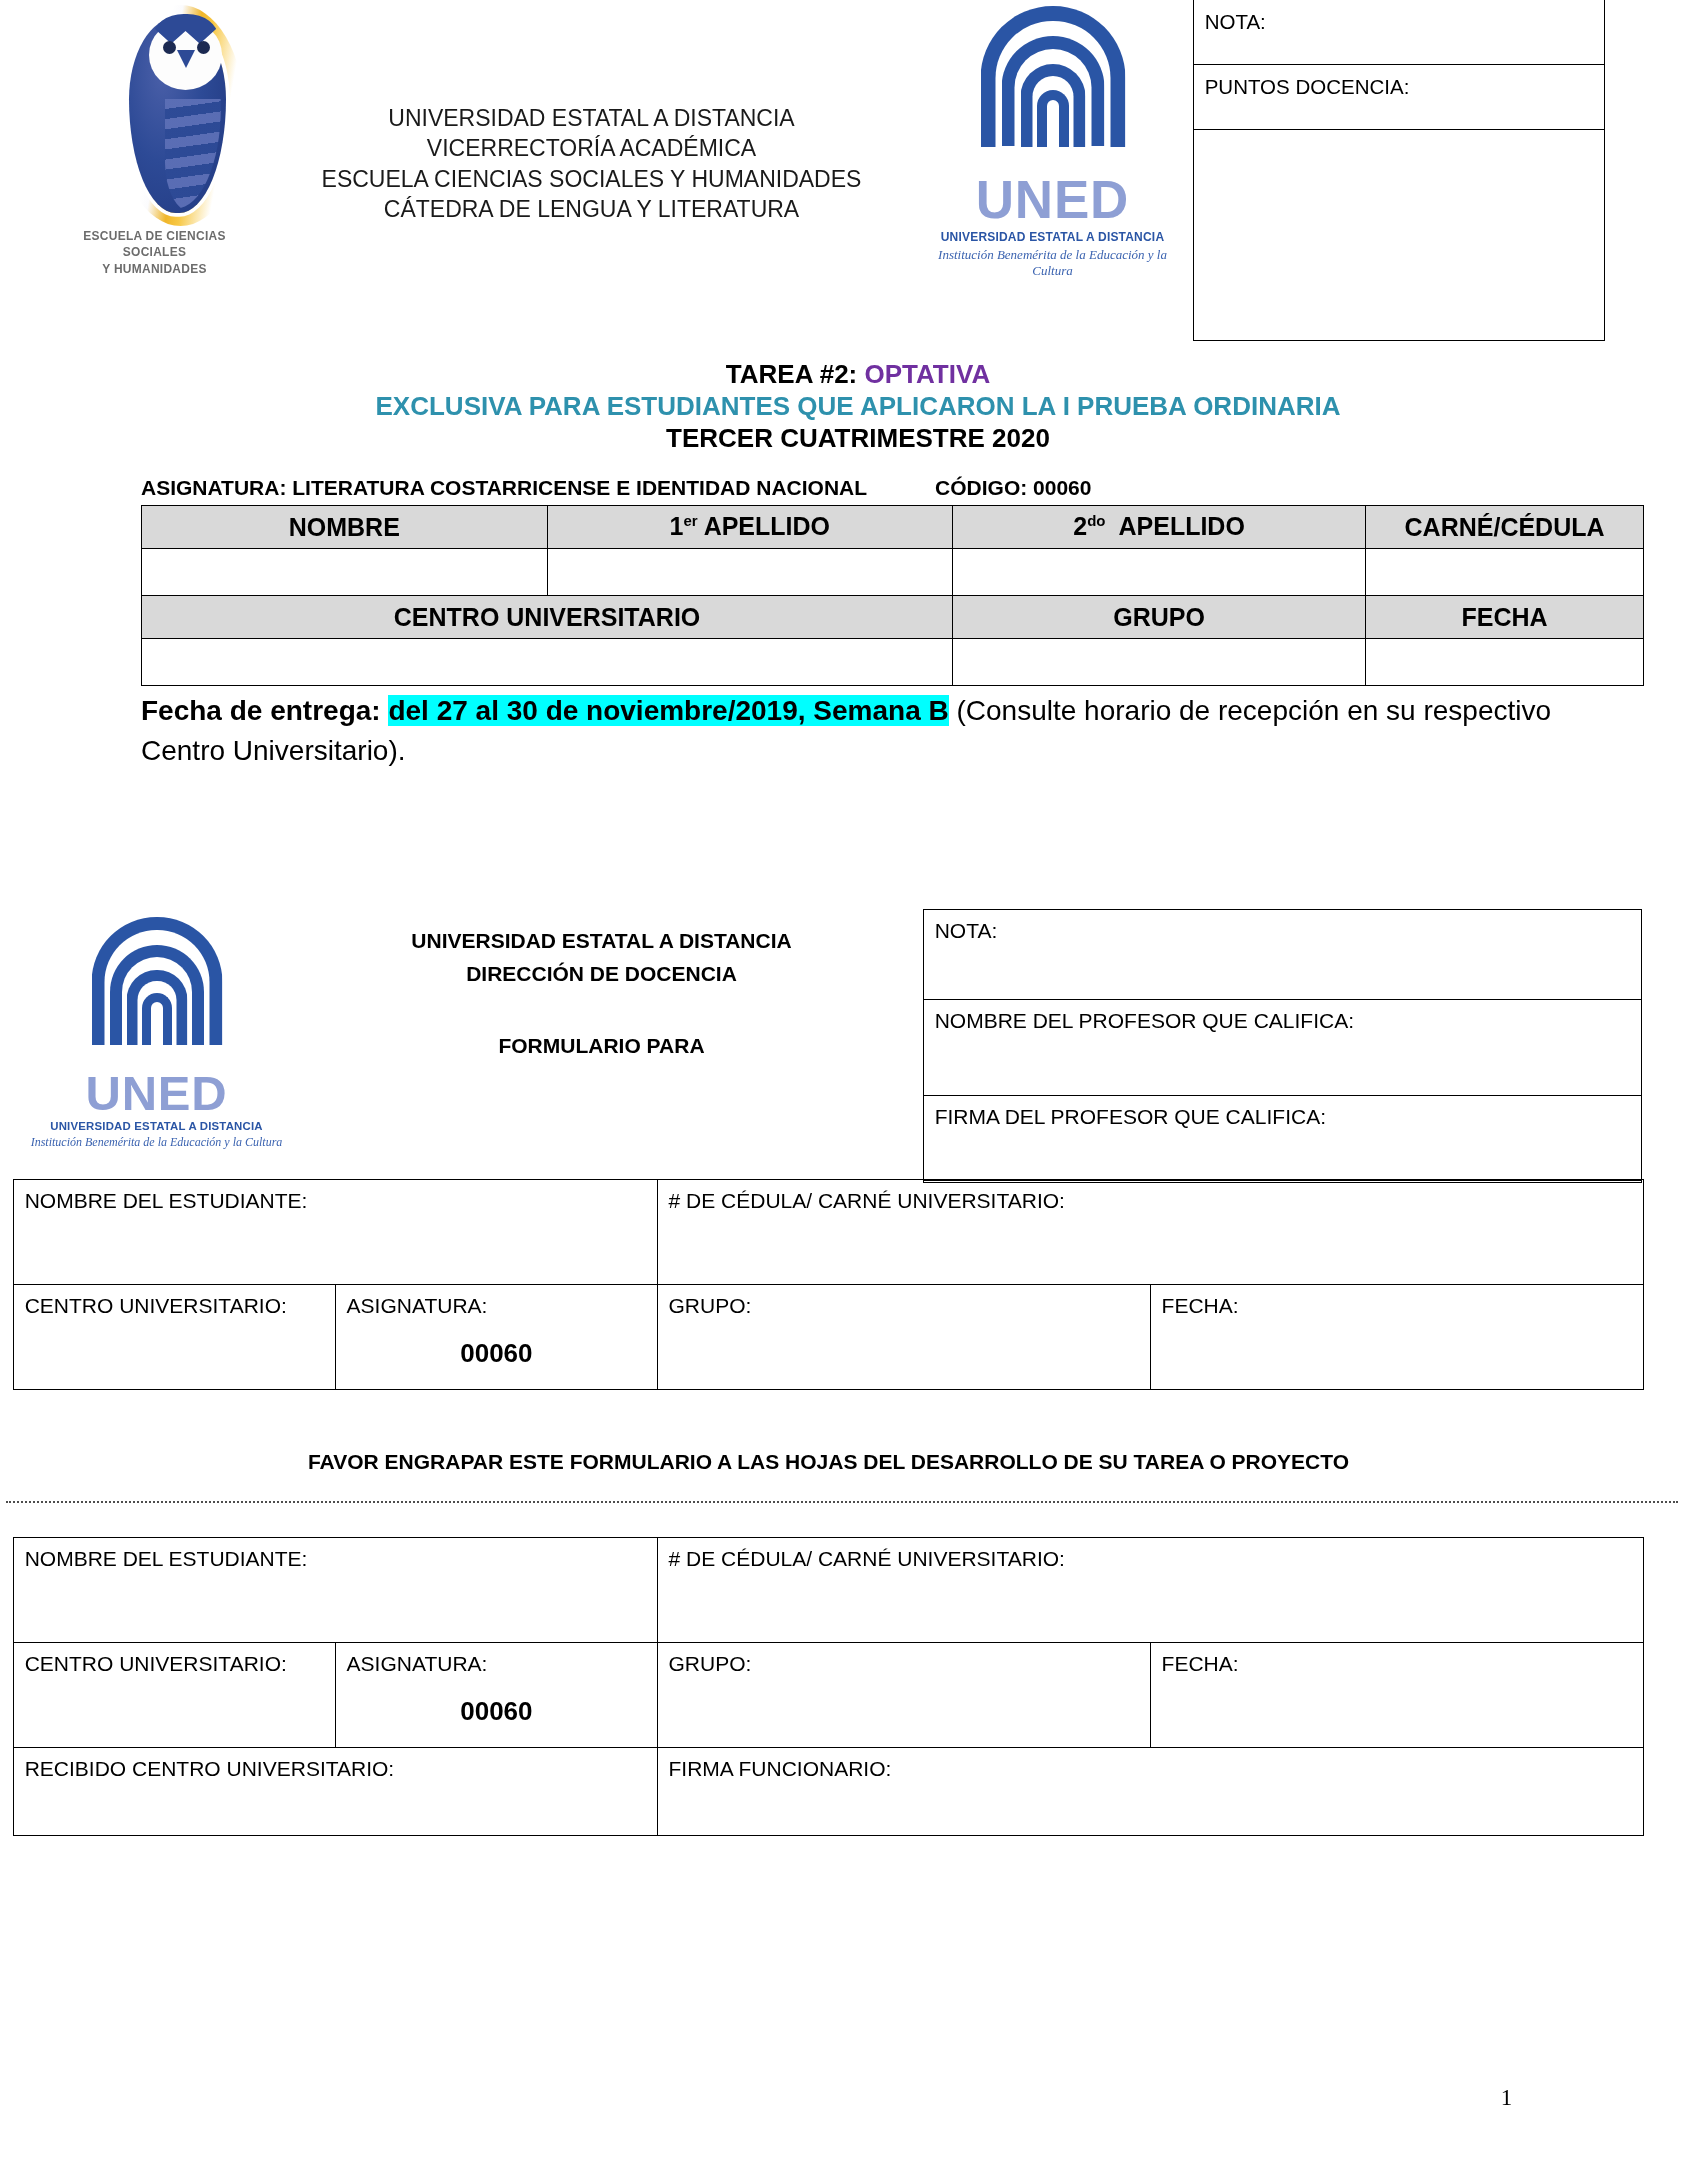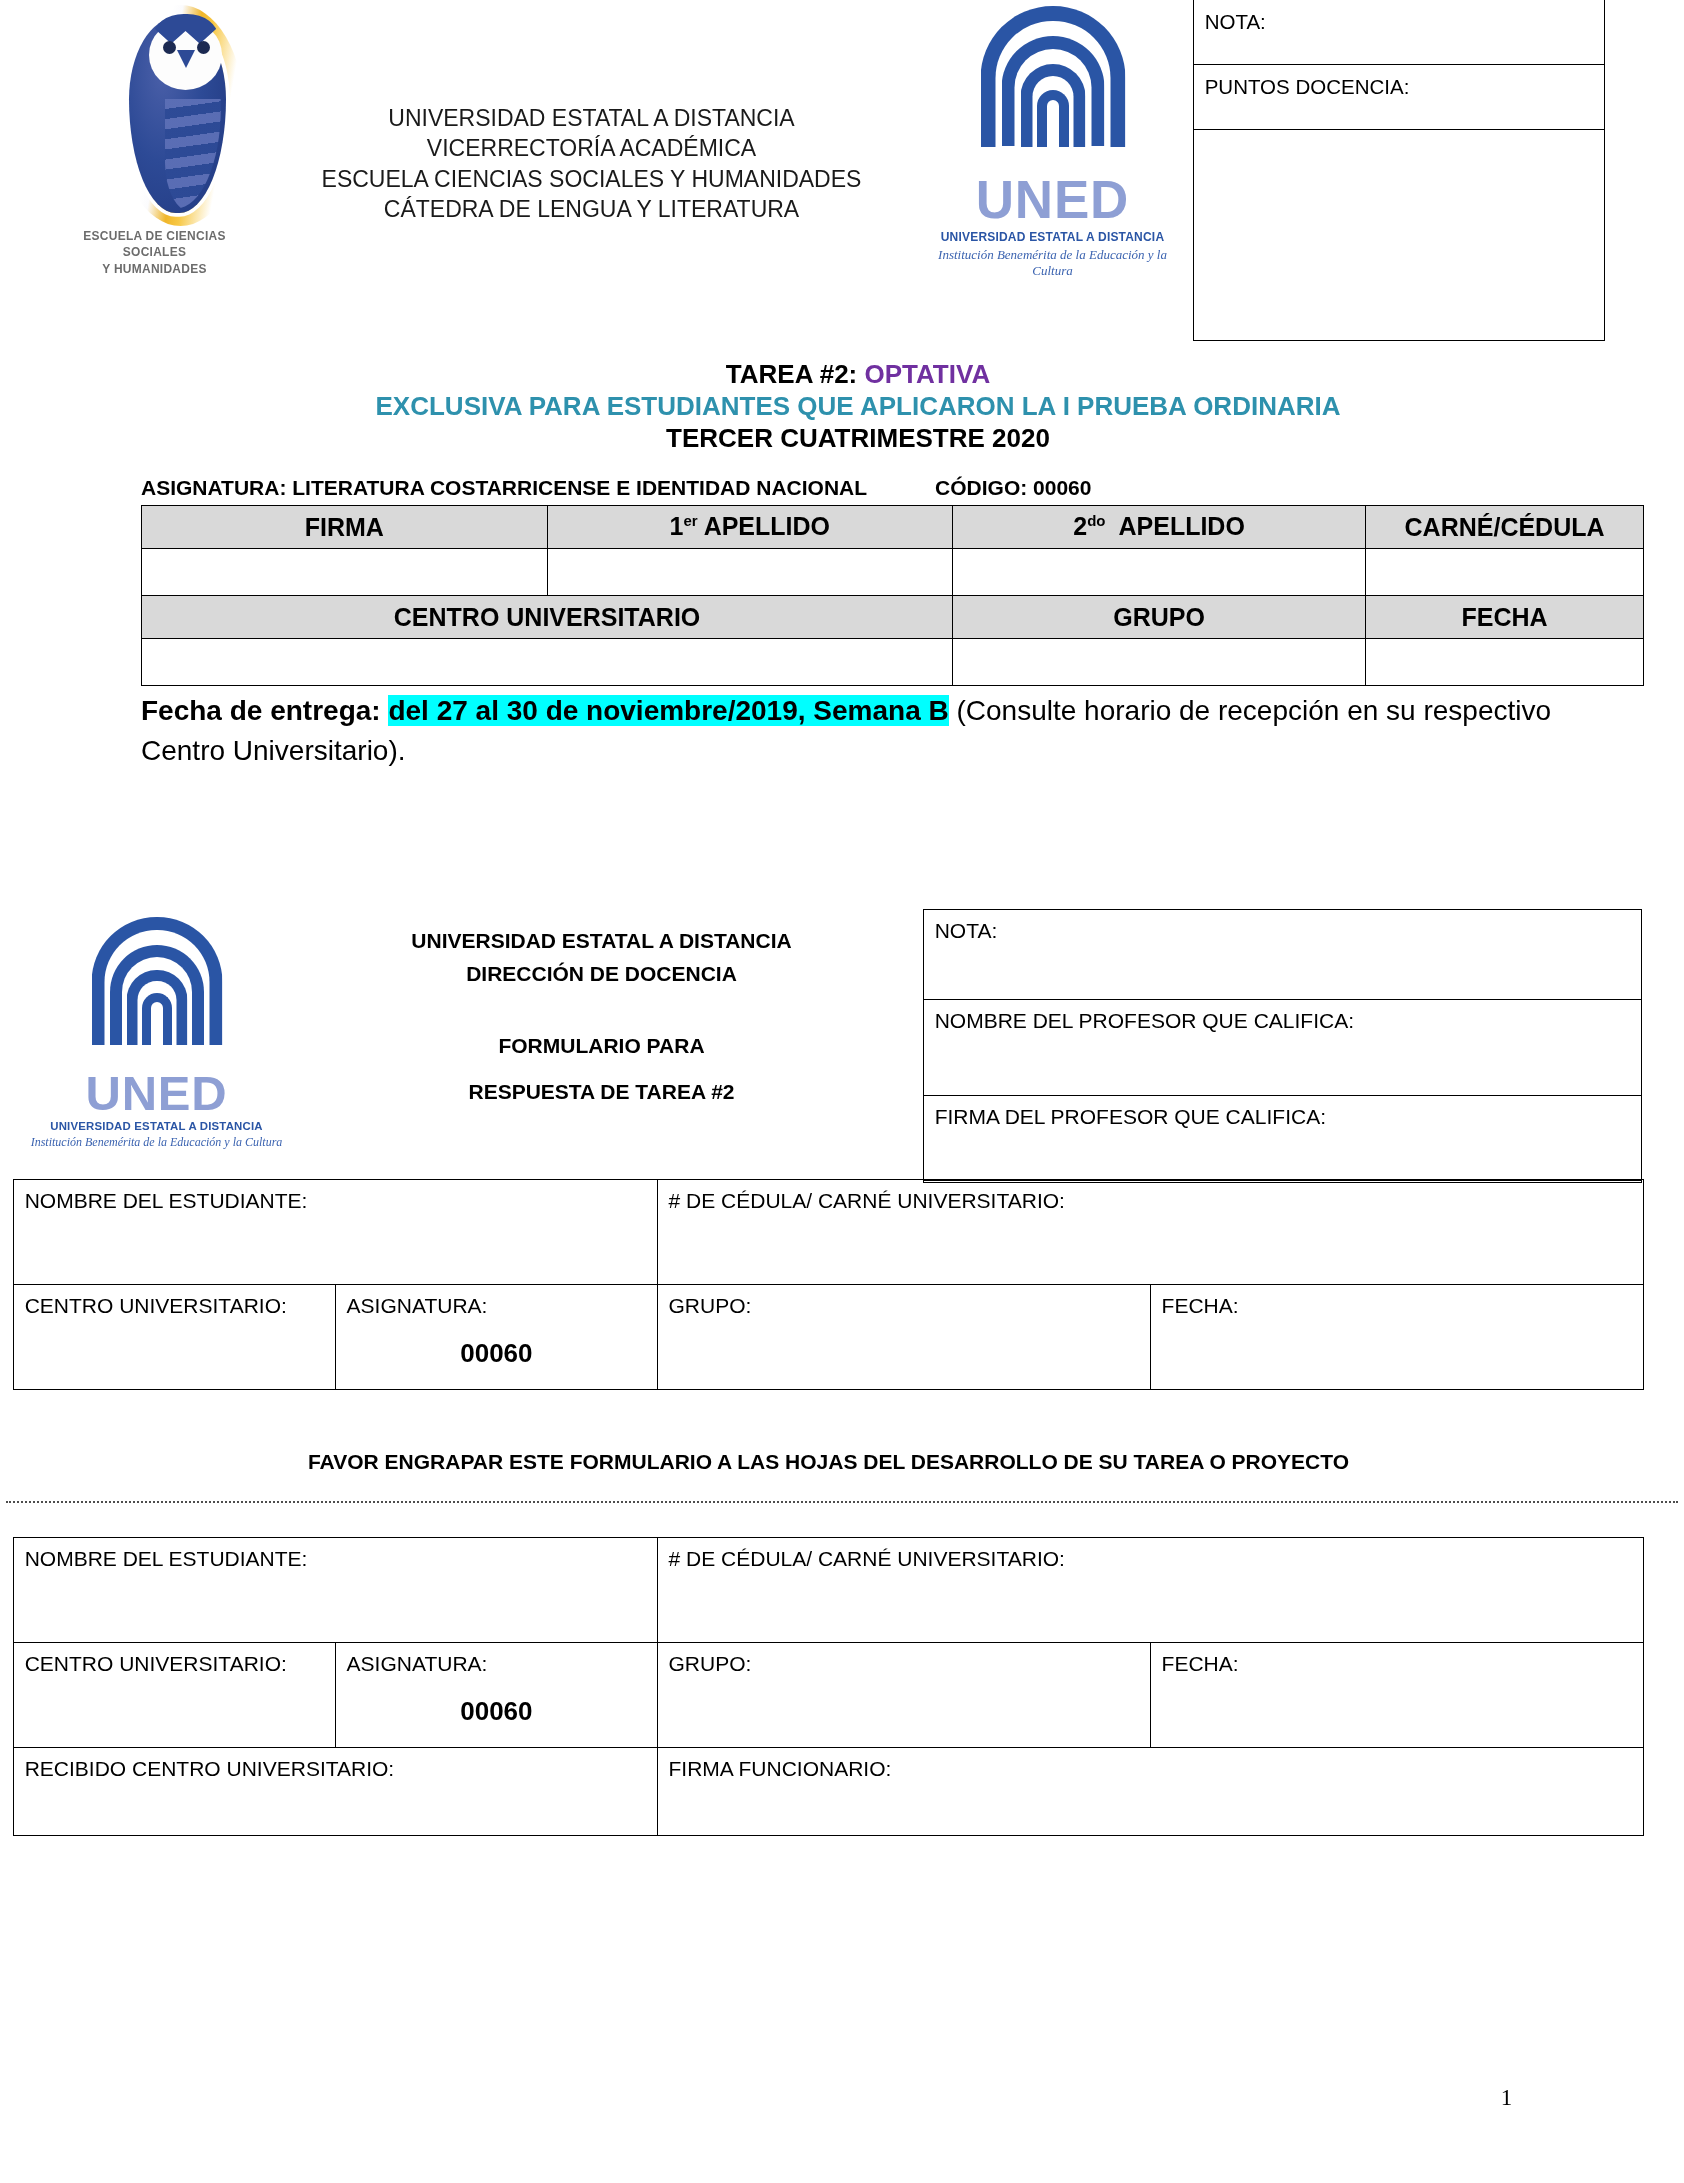--- a/index.html
+++ b/index.html
@@ -376,21 +376,21 @@
   <div class="t-line" id="t-cuatri">TERCER CUATRIMESTRE 2020</div>
 </div>
 
 <div id="asignatura-line">
   <span>ASIGNATURA: LITERATURA COSTARRICENSE E IDENTIDAD NACIONAL</span><span class="codigo">CÓDIGO: 00060</span>
 </div>
 
 <table id="student-table">
   <tbody>
       <tr>
-    <td class="hdr" style="width:27.0%">FIRMA</td>
+    <td class="hdr" style="width:27.0%">NOMBRE</td>
     <td class="hdr" style="width:27.0%">1<sup>er</sup> APELLIDO</td>
     <td class="hdr" style="width:27.5%">2<sup>do</sup>&nbsp; APELLIDO</td>
     <td class="hdr" style="width:18.5%">CARNÉ/CÉDULA</td>
   </tr>
   <tr>
     <td class="blank"></td>
     <td class="blank"></td>
     <td class="blank"></td>
     <td class="blank"></td>
   </tr>
@@ -423,21 +423,20 @@
   <div class="uned-word" style="font-size:49px;line-height:.95;margin-top:3.8px;">UNED</div>
   <div class="uned-sub1" style="font-size:11.4px;margin-top:3.8px;">UNIVERSIDAD ESTATAL A DISTANCIA</div>
   <div class="uned-sub2" style="font-size:12px;margin-top:3px;">Institución Benemérita de la Educación y la Cultura</div>
 </div>
 
 <div id="form-center-text">
   <div>UNIVERSIDAD ESTATAL A DISTANCIA</div>
   <div>DIRECCIÓN DE DOCENCIA</div>
   <span class="gap"></span>
   <div>FORMULARIO PARA</div>
-  <div style="margin-top:13.7px;">RESPUESTA DE TAREA #2</div>
 </div>
 
 <div id="form-grade-box">
   <div class="fg-row" id="fg-nota">
     <span>NOTA:</span>
   </div>
   <div class="fg-row" id="fg-nombre">
     <span>NOMBRE DEL PROFESOR QUE CALIFICA:</span>
   </div>
   <div class="fg-row" id="fg-firma">

